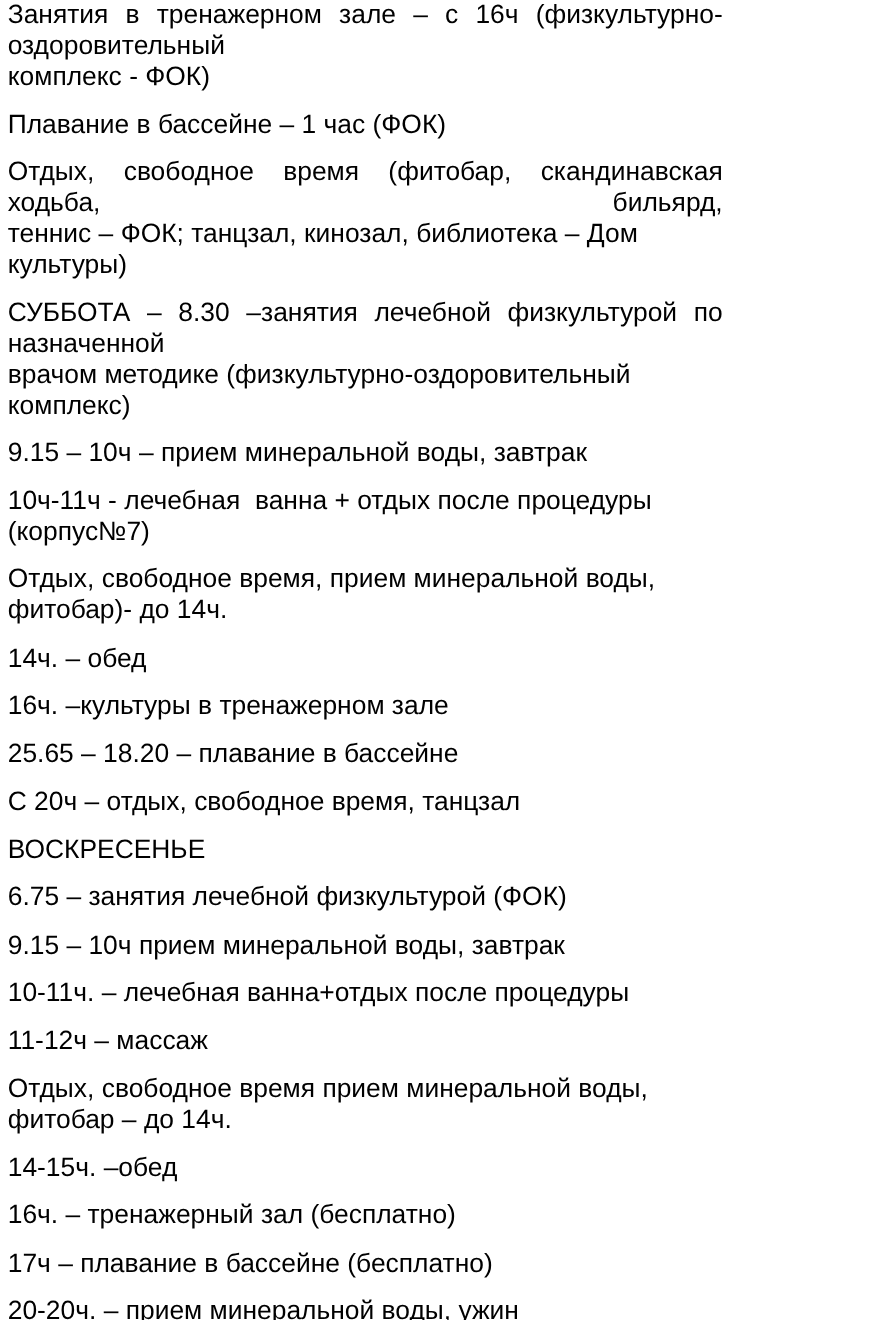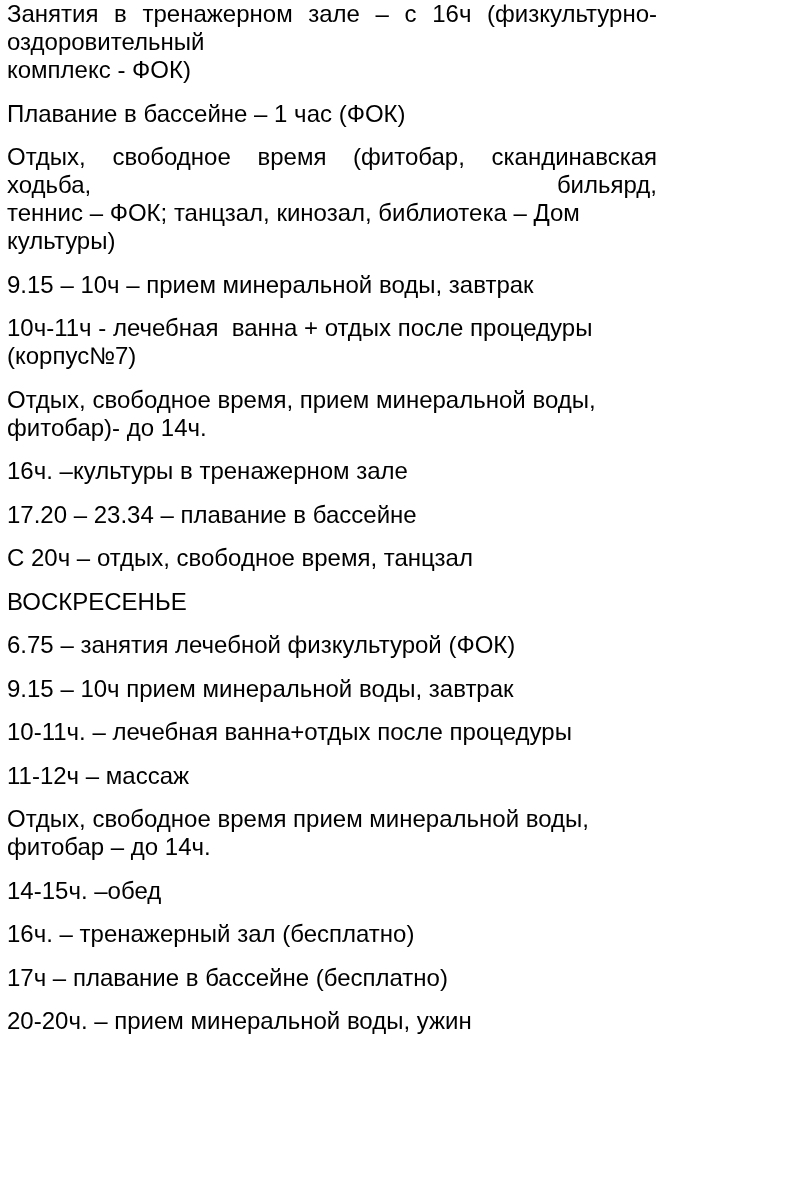--- a/index.html
+++ b/index.html
@@ -46,33 +46,40 @@
         <div class="line">комплекс - ФОК)</div>
       </div>
       <div class="para">
         <div class="line">Плавание в бассейне – 1 час (ФОК)</div>
       </div>
       <div class="para">
         <div class="line jline">Отдых, свободное время (фитобар, скандинавская ходьба, бильярд,</div>
         <div class="line">теннис – ФОК; танцзал, кинозал, библиотека – Дом культуры)</div>
       </div>
       <div class="para">
+        <div class="line jline">СУББОТА – 8.30 –занятия лечебной физкультурой по назначенной</div>
+        <div class="line">врачом методике (физкультурно-оздоровительный комплекс)</div>
+      </div>
+      <div class="para">
         <div class="line">9.15 – 10ч – прием минеральной воды, завтрак</div>
       </div>
       <div class="para">
         <div class="line">10ч-11ч - лечебная&nbsp; ванна + отдых после процедуры (корпус№7)</div>
       </div>
       <div class="para">
         <div class="line">Отдых, свободное время, прием минеральной воды, фитобар)- до 14ч.</div>
       </div>
       <div class="para">
+        <div class="line">14ч. – обед</div>
+      </div>
+      <div class="para">
         <div class="line">16ч. –культуры в тренажерном зале</div>
       </div>
       <div class="para">
-        <div class="line">17.20 – 23.34 – плавание в бассейне</div>
+        <div class="line">25.65 – 18.20 – плавание в бассейне</div>
       </div>
       <div class="para">
         <div class="line">С 20ч – отдых, свободное время, танцзал</div>
       </div>
       <div class="para">
         <div class="line">ВОСКРЕСЕНЬЕ</div>
       </div>
       <div class="para">
         <div class="line">6.75 – занятия лечебной физкультурой (ФОК)</div>
       </div>

